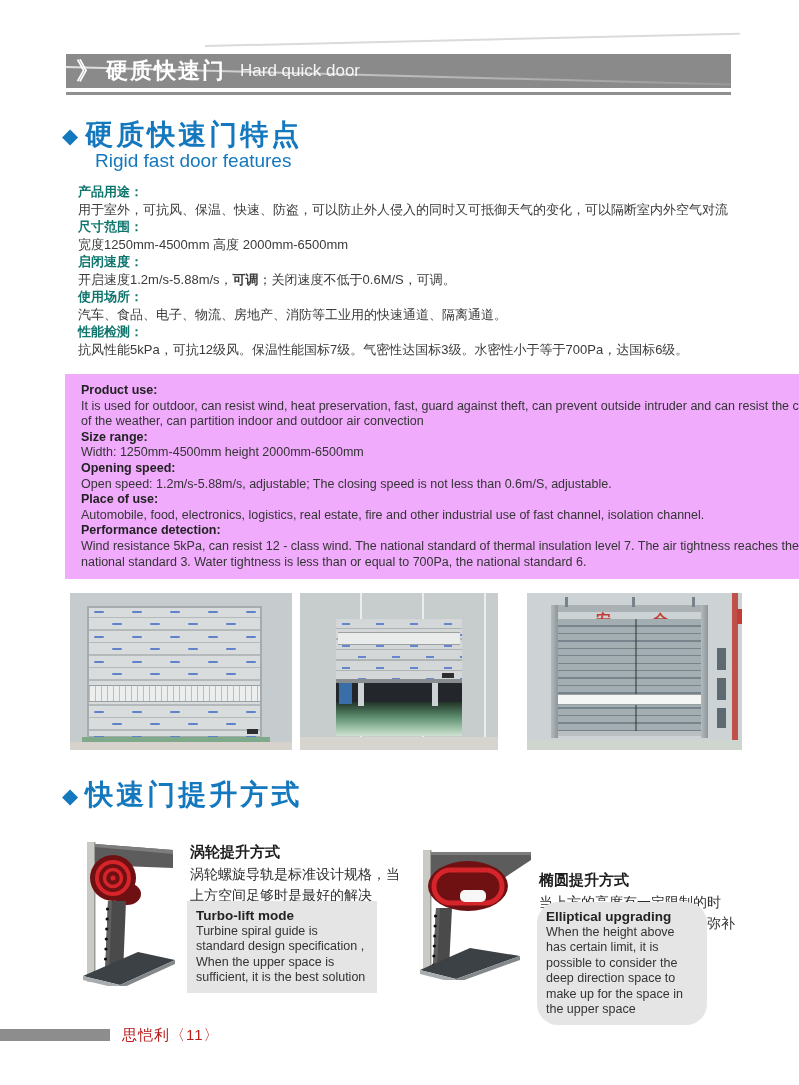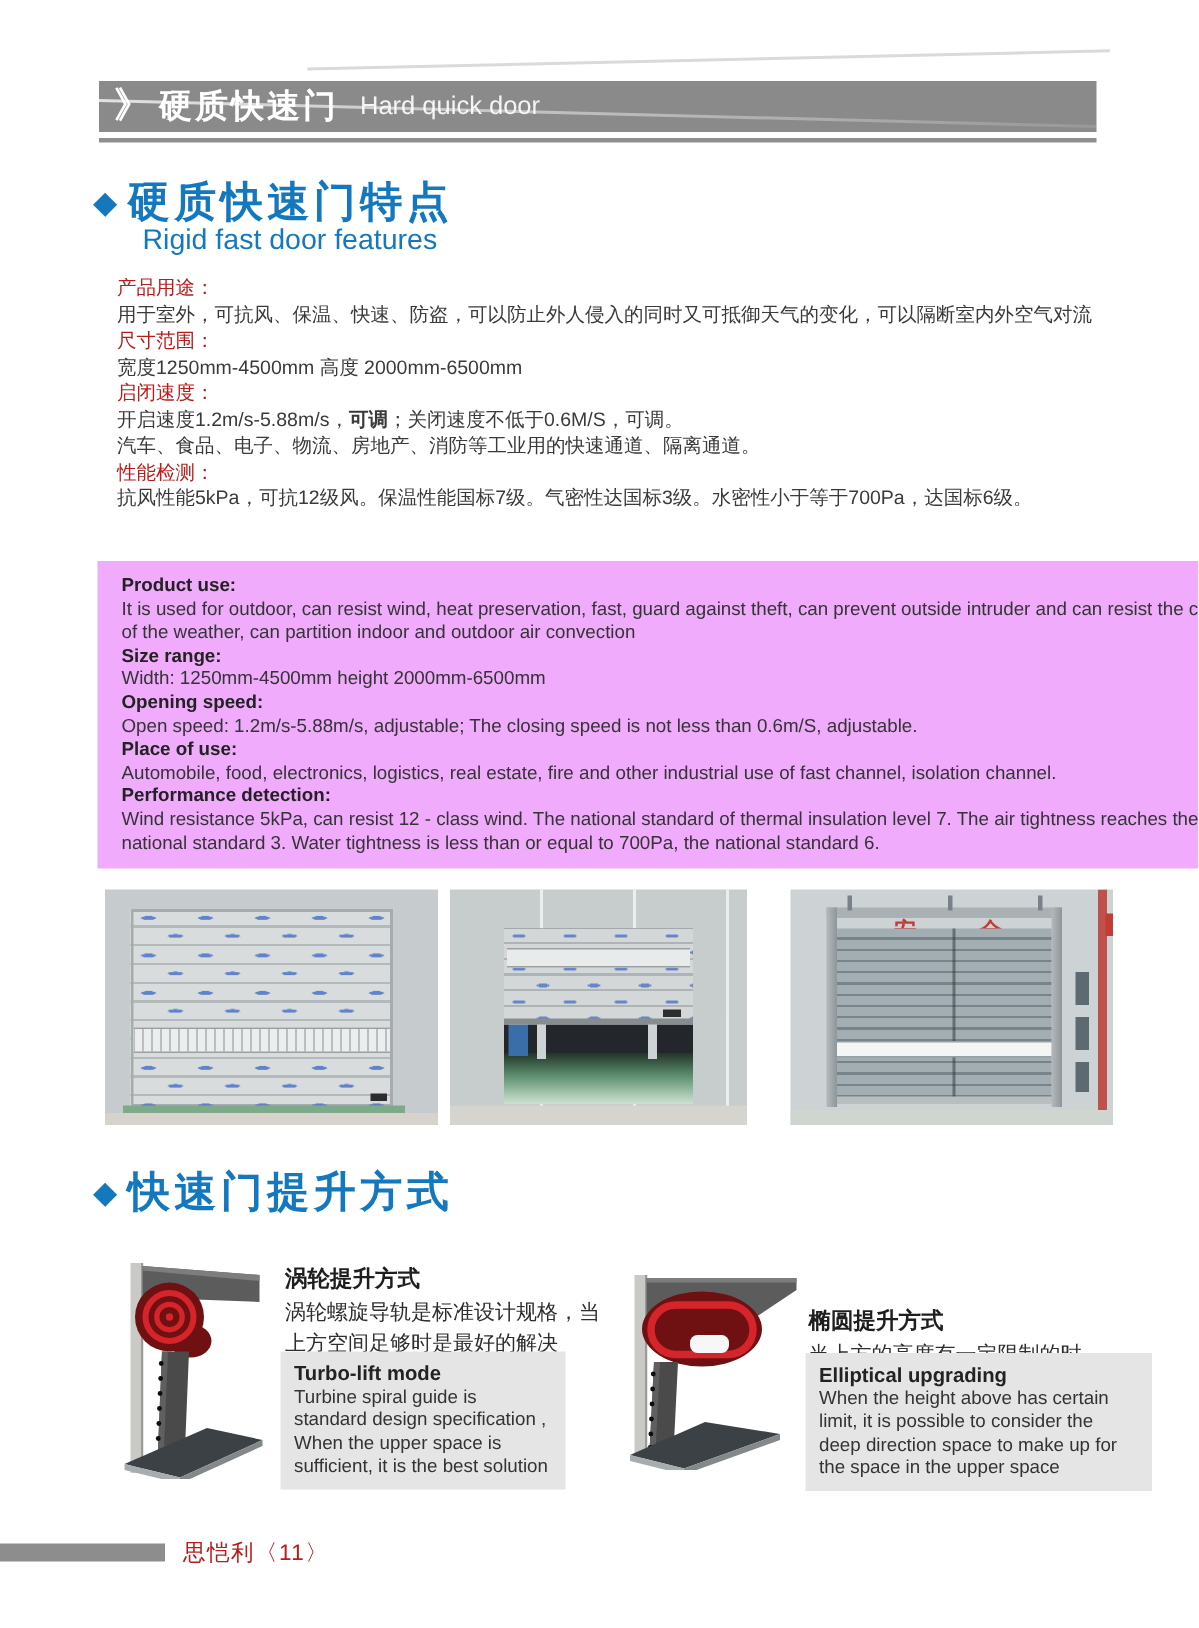--- a/index.html
+++ b/index.html
@@ -24,21 +24,21 @@
   .diamond{font-size:21px;margin-right:7px;line-height:1;}
   .sec-zh{font-size:28px;font-weight:bold;letter-spacing:3px;}
   .sec-sub{position:absolute;color:#1478be;font-size:19px;}
   .s1-title{left:62px;top:116px;}
   .s1-sub{left:95px;top:150px;}
   .s2-title{left:62px;top:776px;}
   .s2-sub{left:95px;top:809px;}
 
   
   .zh-block{position:absolute;left:78px;top:183px;width:656px;font-size:13px;line-height:17.5px;color:#3a3a3a;}
-  .zh-label{font-weight:normal;color:#b91c1c;}
+  .zh-label{font-weight:bold;color:#0f766e;}
   .zh-bold{font-weight:bold;text-align:center;}
 
   
   .en-box{position:absolute;left:65px;top:374px;width:794px;height:205px;background:#f0abfc;
           box-sizing:border-box;padding:9px 16px;font-size:12.5px;line-height:15.6px;color:#343434;}
   .en-label{font-weight:bold;color:#222;}
 
   
   .photo{position:absolute;top:593px;height:157px;overflow:hidden;}
   .photo *{position:absolute;}
@@ -104,21 +104,21 @@
   .turbo-svg{left:82px;top:838px;}
   .ell-svg{left:420px;top:848px;}
   .lift-text{position:absolute;color:#2e2e2e;}
   .turbo-text{left:190px;top:843px;width:210px;}
   .ell-text{left:539px;top:871px;width:206px;}
   .lift-title{font-weight:bold;font-size:15px;color:#1e1e1e;margin-bottom:2px;}
   .lift-desc{font-size:14px;line-height:21px;}
   .lift-box{position:absolute;background:#e5e5e5;box-sizing:border-box;padding:7px 9px;
             font-size:12.5px;line-height:15.5px;color:#333;}
   .turbo-box{left:187px;top:901px;width:190px;}
-  .ell-box{left:537px;top:902px;width:231px;}
+  .ell-box{left:537px;top:902px;width:170px;border-radius:21px;}
   .lift-box .en-label{font-size:13.5px;display:block;}
 
   
   .footer-bar{position:absolute;left:0;top:1029px;width:110px;height:12px;background:#8d8d8d;}
   .footer-text{position:absolute;left:122px;top:1026px;font-size:15px;color:#b91c1c;letter-spacing:1px;}
 </style>
 </head>
 <body>
 
 <div class="page">
@@ -138,20 +138,21 @@
   </div>
   <div class="sec-sub s1-sub">Rigid fast door features</div>
 
   <div class="zh-block">
     <div class="zh-label">产品用途：</div>
     <div class="zh-text">用于室外，可抗风、保温、快速、防盗，可以防止外人侵入的同时又可抵御天气的变化，可以隔断室内外空气对流</div>
     <div class="zh-label">尺寸范围：</div>
     <div class="zh-text">宽度1250mm-4500mm 高度 2000mm-6500mm</div>
     <div class="zh-label">启闭速度：</div>
     <div class="zh-text"><span>开启速度1.2m/s-5.88m/s，</span><span class="zh-bold">可调</span><span>；关闭速度不低于0.6M/S，可调。</span></div>
+    <div class="zh-label">使用场所：</div>
     <div class="zh-text">汽车、食品、电子、物流、房地产、消防等工业用的快速通道、隔离通道。</div>
     <div class="zh-label">性能检测：</div>
     <div class="zh-text">抗风性能5kPa，可抗12级风。保温性能国标7级。气密性达国标3级。水密性小于等于700Pa，达国标6级。</div>
   </div>
 
   <div class="en-box">
     <div class="en-label">Product use:</div>
     <div class="en-text">It is used for outdoor, can resist wind, heat preservation, fast, guard against theft, can prevent outside intruder and can resist the change of the weather, can partition indoor and outdoor air convection</div>
     <div class="en-label">Size range:</div>
     <div class="en-text">Width: 1250mm-4500mm height 2000mm-6500mm</div>

